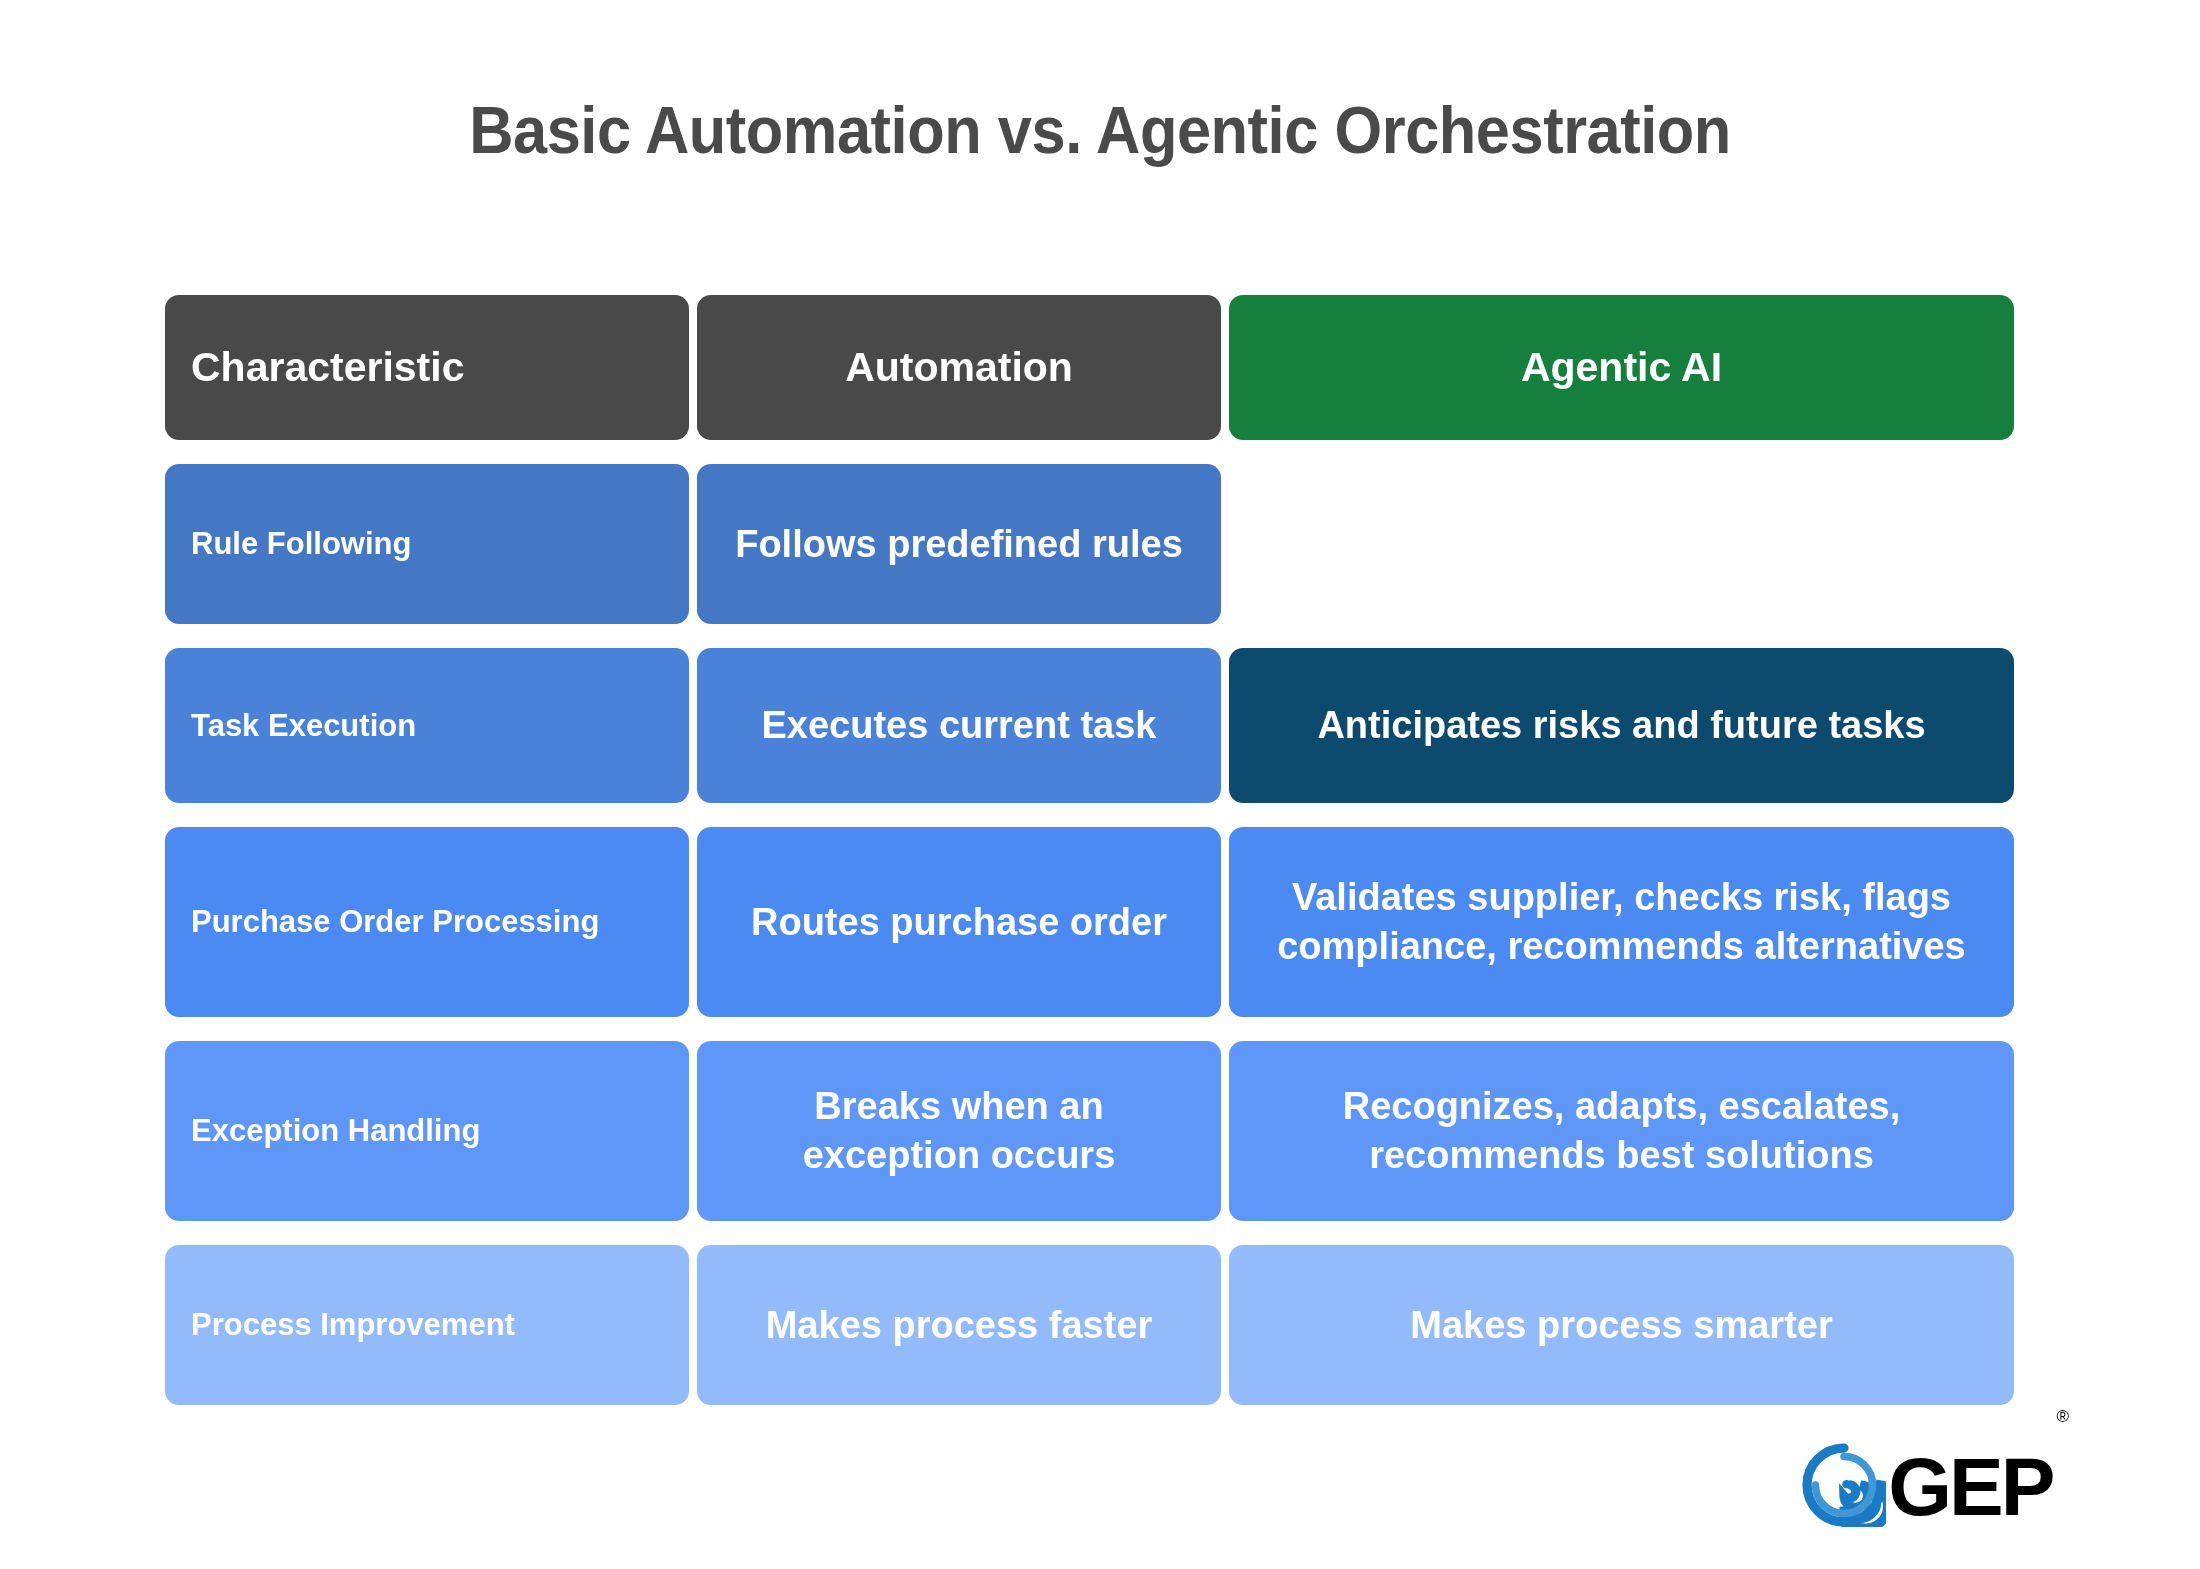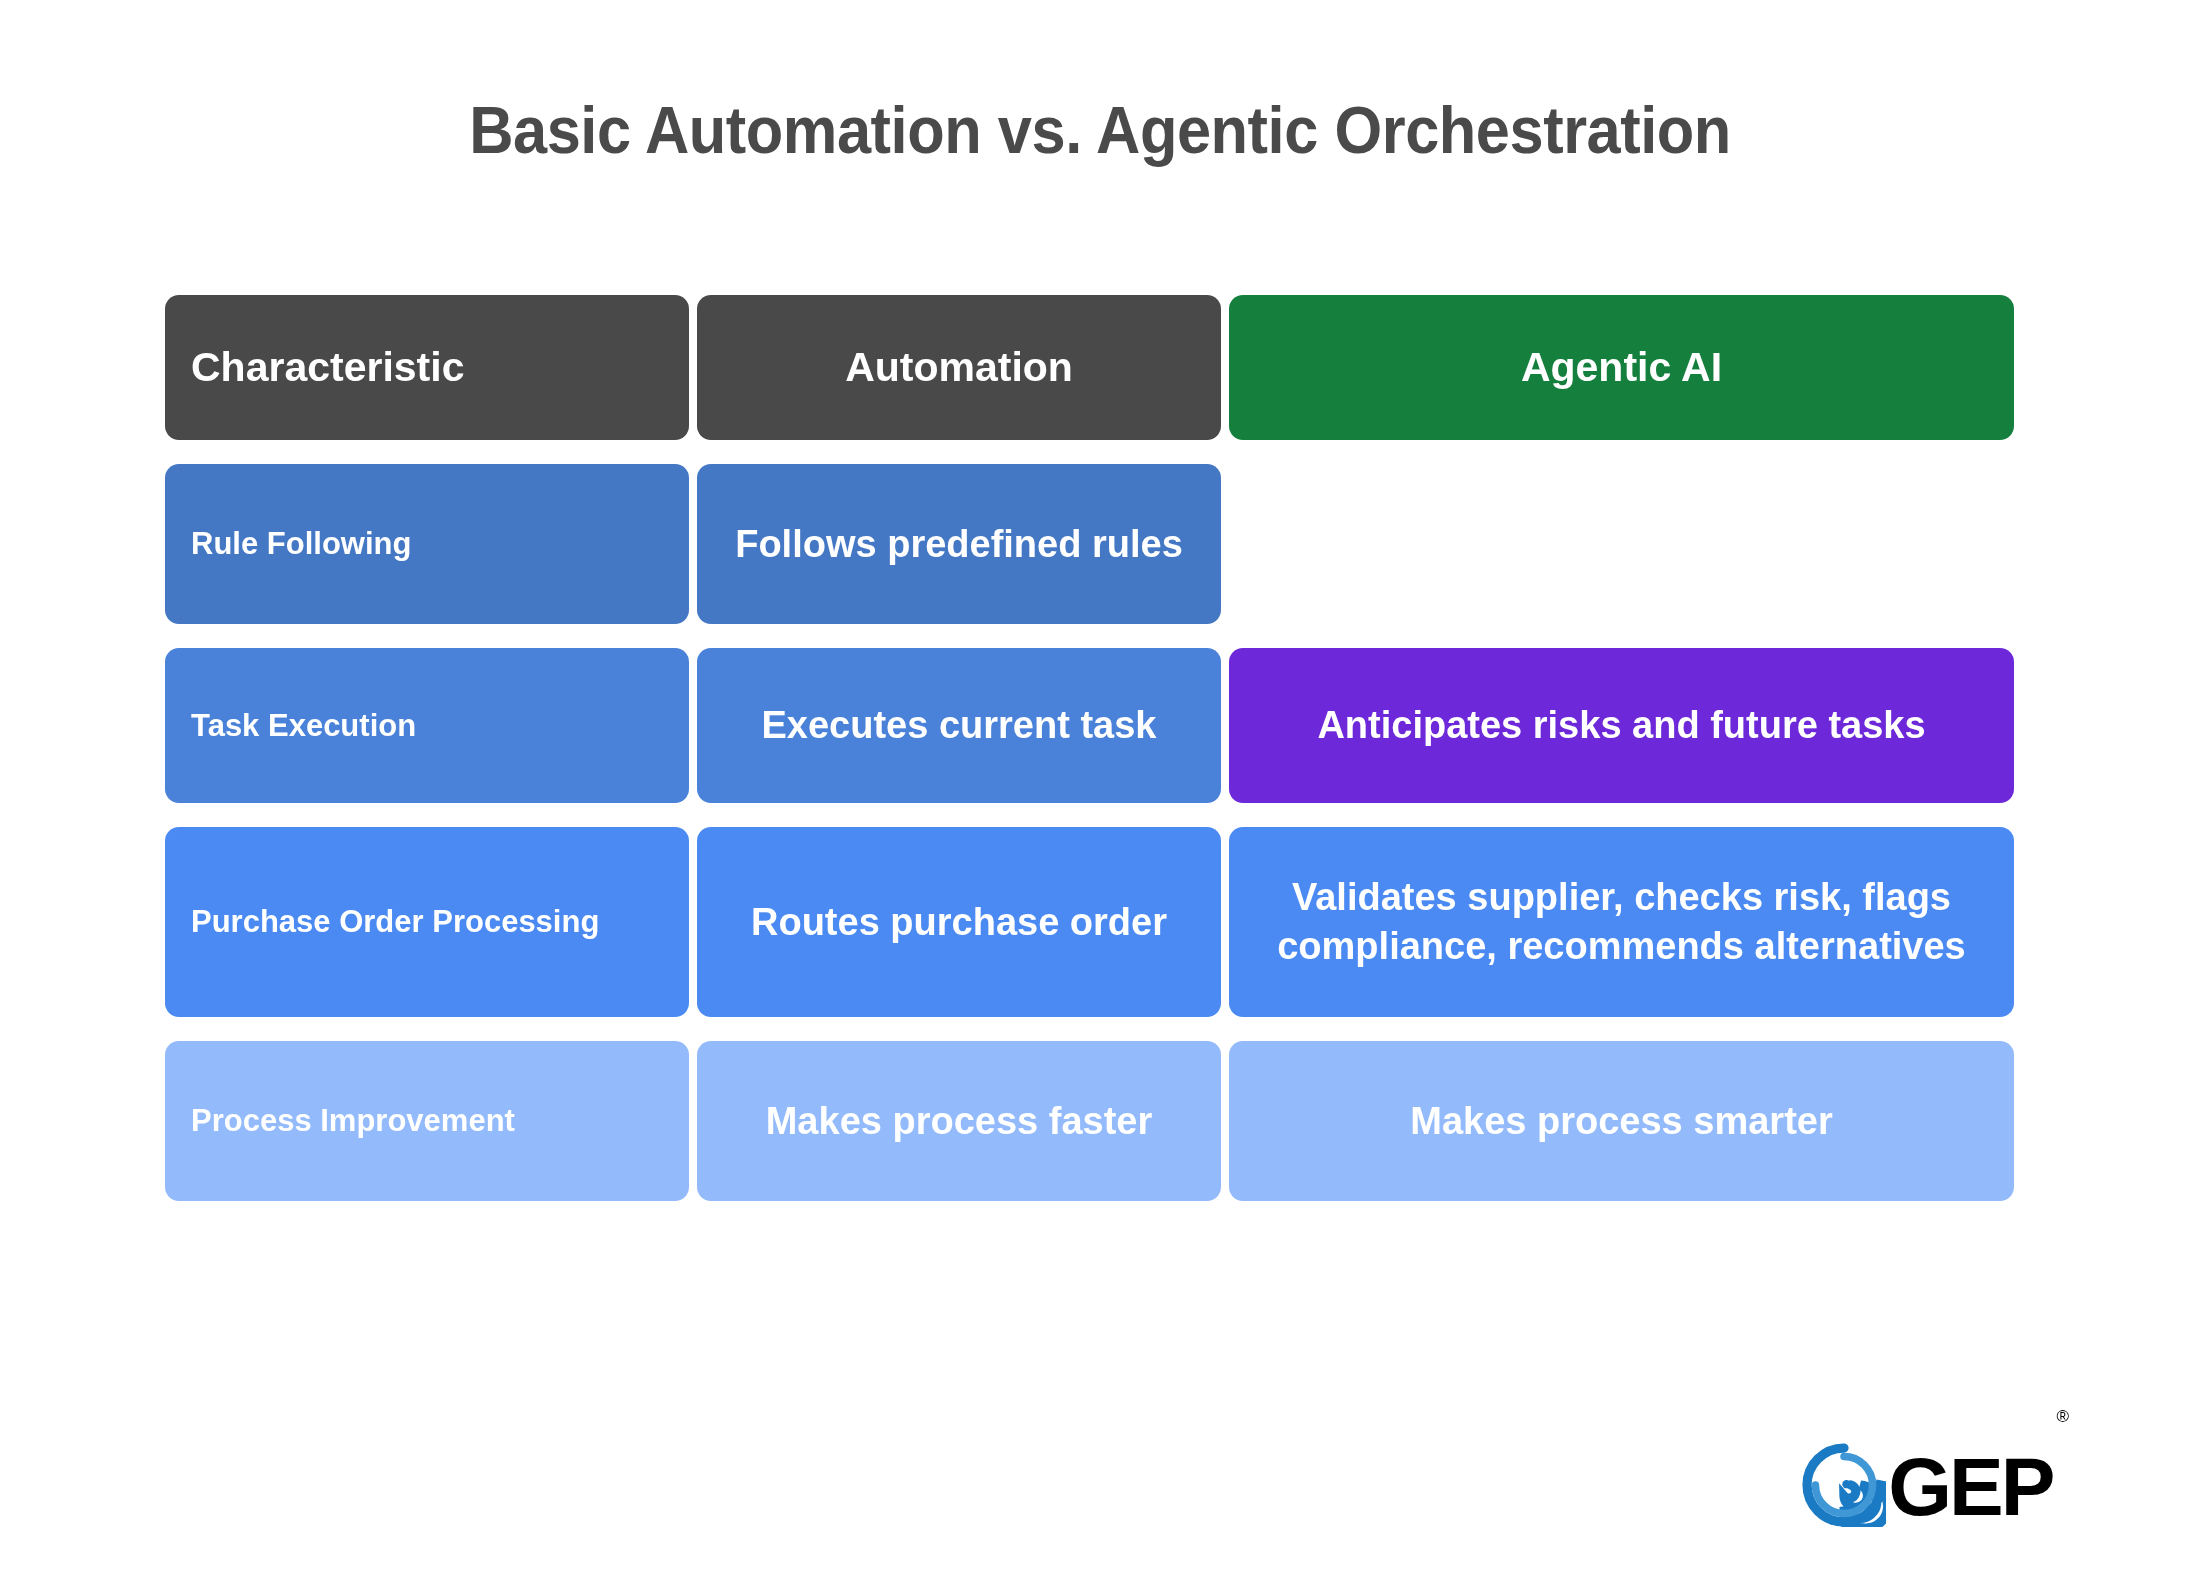--- a/index.html
+++ b/index.html
@@ -152,29 +152,34 @@
     </div>
 
     <div class="row row-body row-1">
       <div class="cell col-char" style="background: rgb(68, 119, 196);">Rule Following</div>
       <div class="cell col-auto" style="background: rgb(68, 119, 196);">Follows predefined rules</div>
     </div>
 
     <div class="row row-body row-2">
       <div class="cell col-char" style="background: rgb(74, 130, 218);">Task Execution</div>
       <div class="cell col-auto" style="background: rgb(74, 130, 218);">Executes current task</div>
-      <div class="cell col-agentic" style="background: #6d28d9;">Anticipates risks and future tasks</div>
+      <div class="cell col-agentic" style="background: #0c4a6e;">Anticipates risks and future tasks</div>
     </div>
 
     <div class="row row-body row-3">
       <div class="cell col-char" style="background: rgb(74, 138, 242);">Purchase Order Processing</div>
       <div class="cell col-auto" style="background: rgb(74, 138, 242);">Routes purchase order</div>
       <div class="cell col-agentic" style="background: rgb(74, 138, 242);">Validates supplier, checks risk, flags compliance, recommends alternatives</div>
     </div>
 
+    <div class="row row-body row-4">
+      <div class="cell col-char" style="background: rgb(95, 151, 248);">Exception Handling</div>
+      <div class="cell col-auto" style="background: rgb(95, 151, 248);">Breaks when an exception occurs</div>
+      <div class="cell col-agentic" style="background: rgb(95, 151, 248);">Recognizes, adapts, escalates, recommends best solutions</div>
+    </div>
 
     <div class="row row-body row-5">
       <div class="cell col-char" style="background: rgb(147, 187, 251);">Process Improvement</div>
       <div class="cell col-auto" style="background: rgb(147, 187, 251);">Makes process faster</div>
       <div class="cell col-agentic" style="background: rgb(147, 187, 251);">Makes process smarter</div>
     </div>
 
   </div>
 
   <div class="logo">

